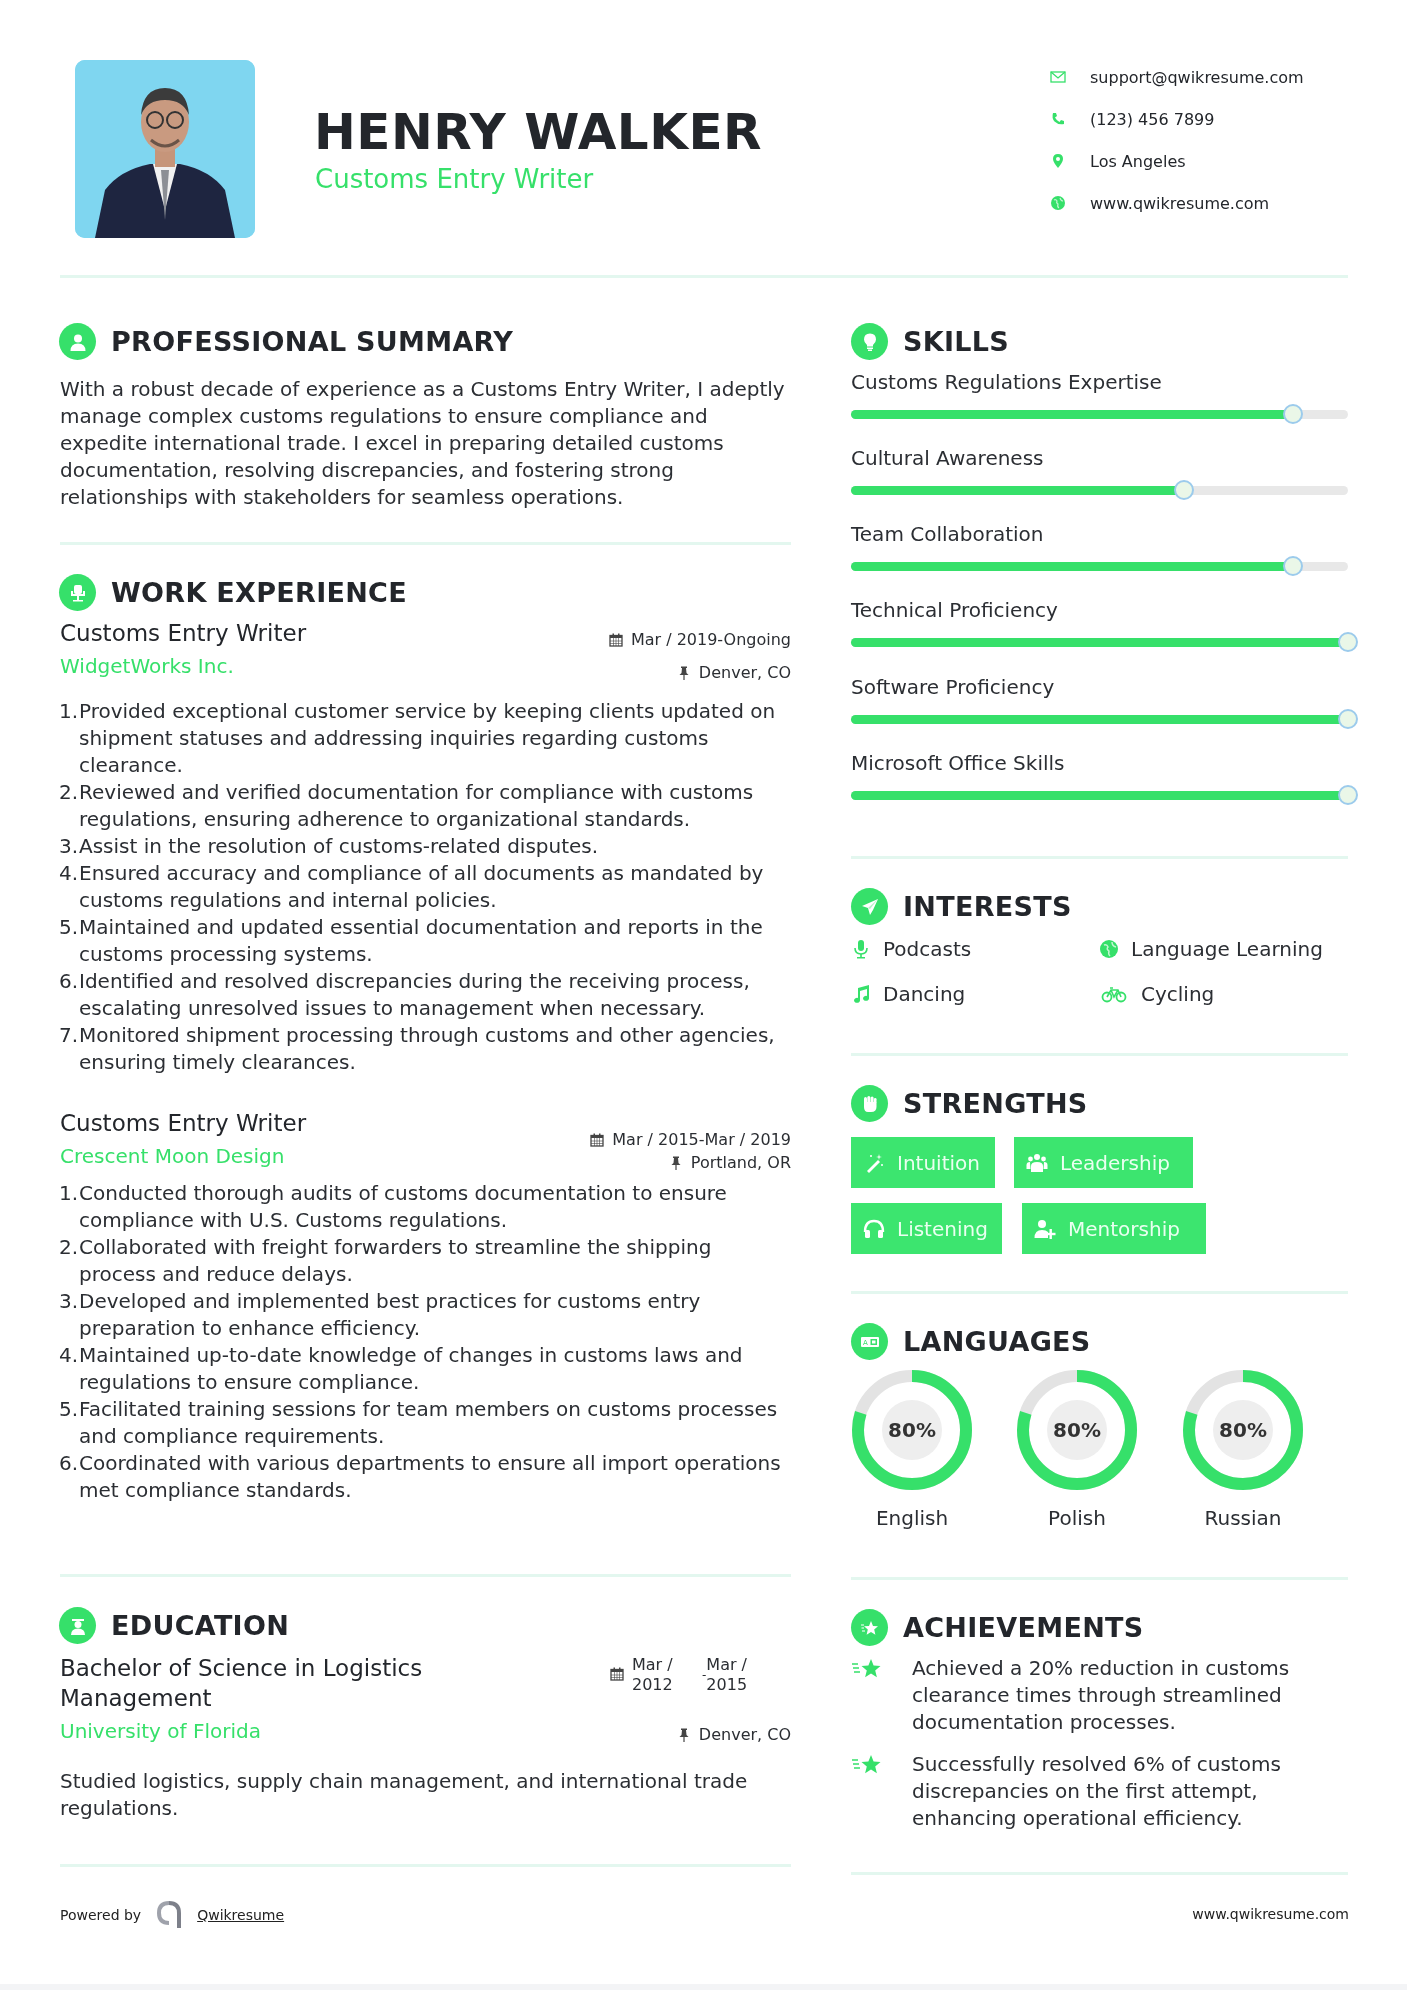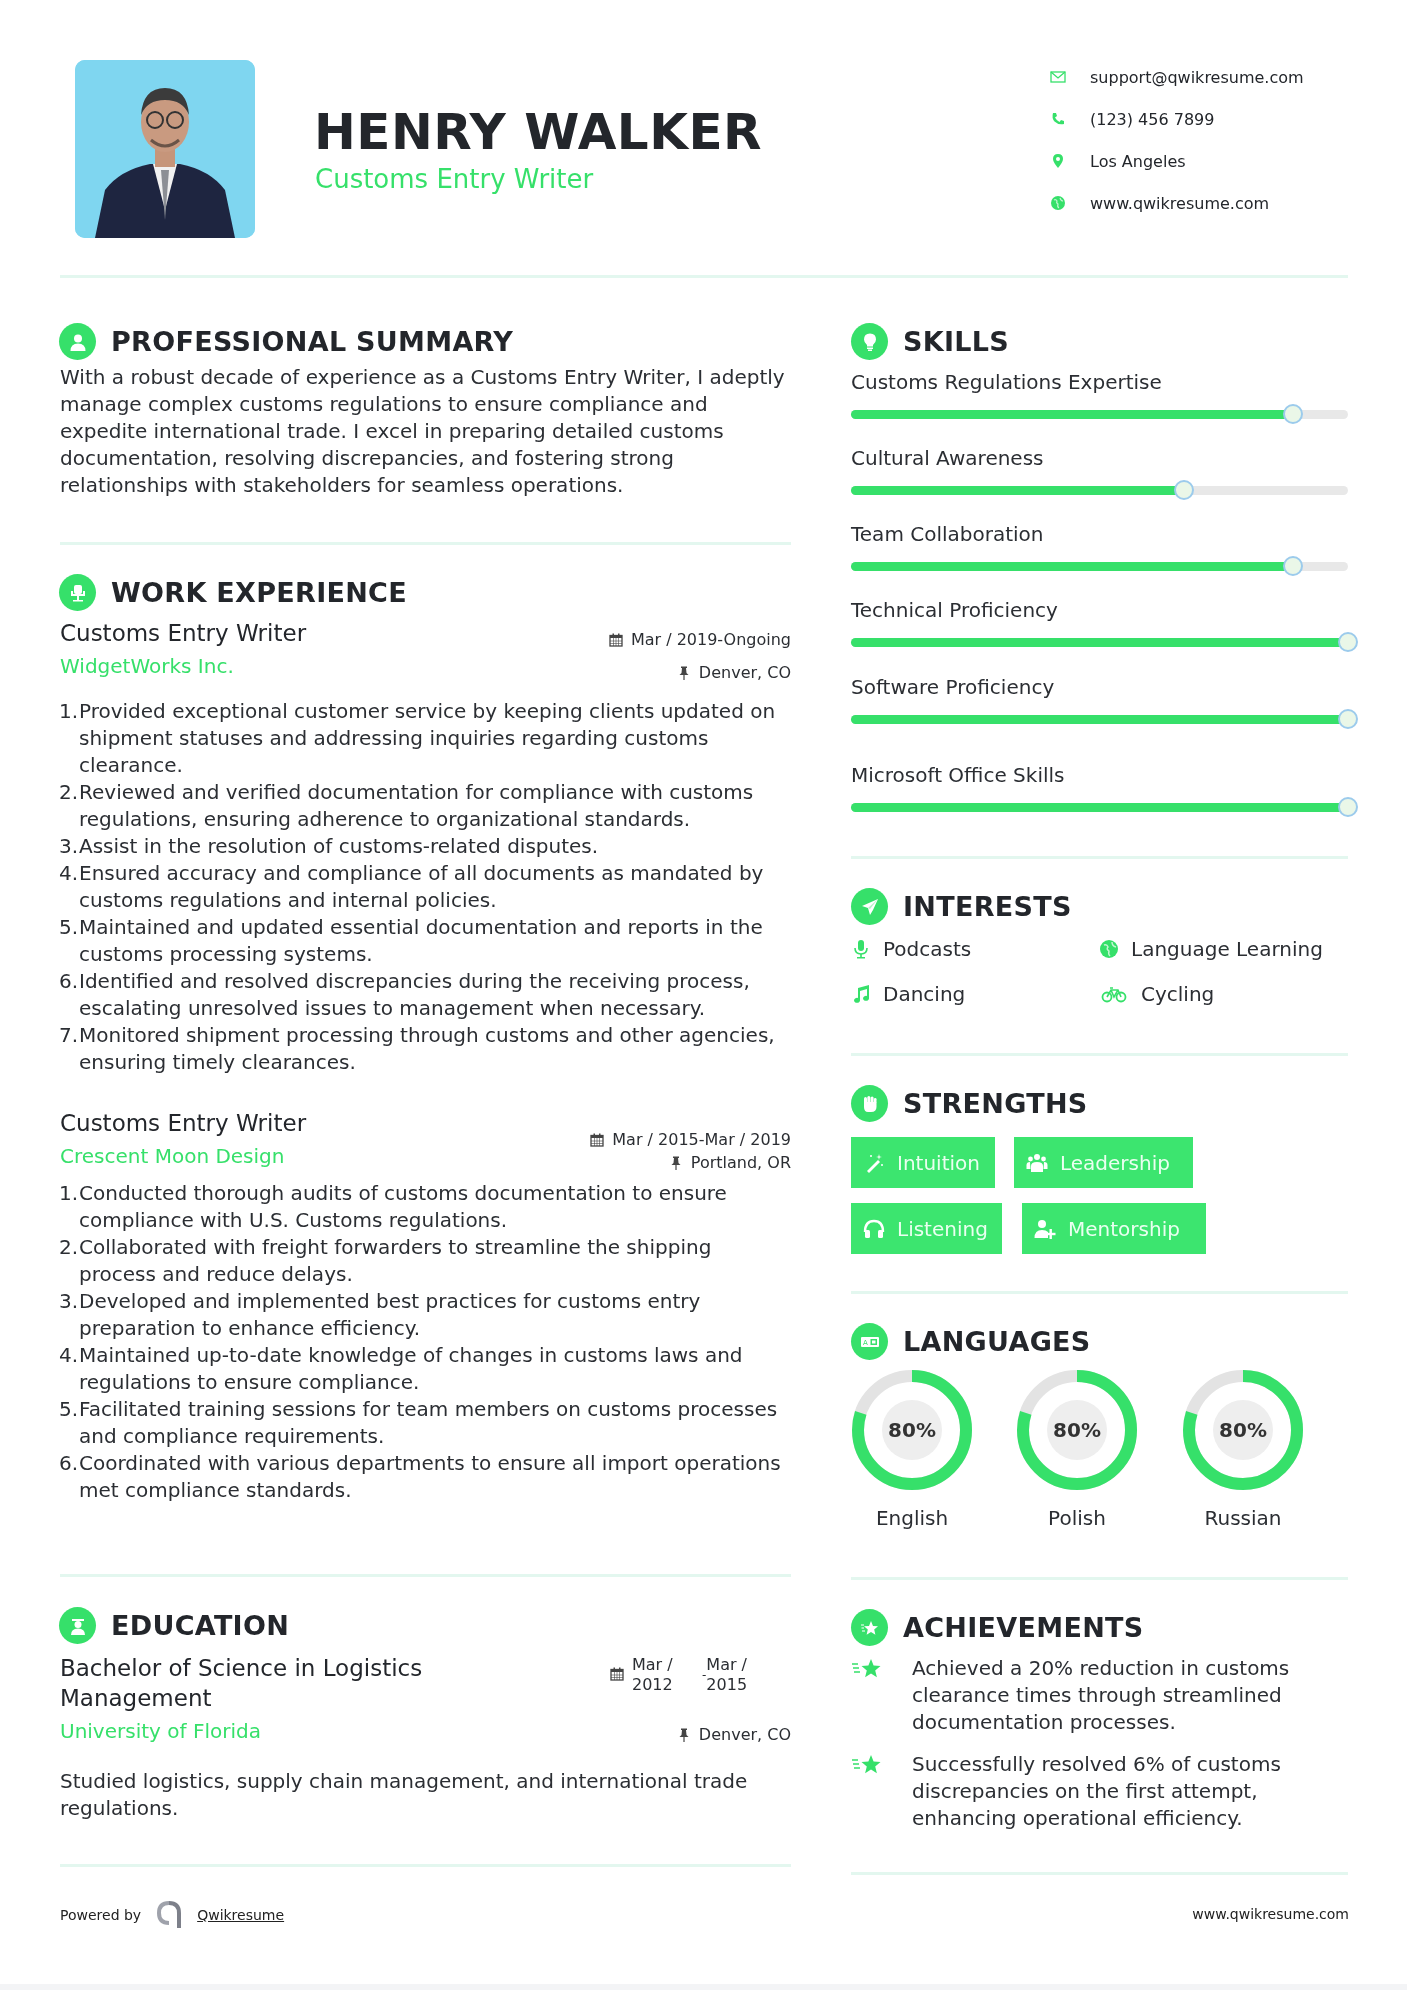--- a/index.html
+++ b/index.html
@@ -132,21 +132,21 @@
 
 <div class="sec-head" style="left:59px; top:323px;">
   <div class="sec-icon">
     <svg viewBox="0 0 20 20">
         <circle cx="10" cy="6.5" r="4"></circle>
         <path d="M2.5 19 Q2.5 11.5 10 11.5 Q17.5 11.5 17.5 19 Z"></path>
       </svg>
   </div>
   <div class="sec-title">PROFESSIONAL SUMMARY</div>
 </div>
-<div class="abs para" style="left:60px; top:364px; width:740px;">With a robust decade of experience as a Customs Entry Writer, I adeptly manage complex customs regulations to ensure compliance and expedite international trade. I excel in preparing detailed customs documentation, resolving discrepancies, and fostering strong relationships with stakeholders for seamless operations.</div>
+<div class="abs para" style="left:60px; top:376px; width:740px;">With a robust decade of experience as a Customs Entry Writer, I adeptly manage complex customs regulations to ensure compliance and expedite international trade. I excel in preparing detailed customs documentation, resolving discrepancies, and fostering strong relationships with stakeholders for seamless operations.</div>
 
 <div class="rule" style="left:60px; top:542px; width:731px;"></div>
 
 <div class="sec-head" style="left:59px; top:574px;">
   <div class="sec-icon">
     <svg viewBox="0 0 20 20">
         <rect x="6" y="2" width="8" height="9" rx="2"></rect>
         <rect x="3" y="8" width="2" height="5"></rect>
         <rect x="15" y="8" width="2" height="5"></rect>
         <rect x="5" y="11" width="10" height="2"></rect>
@@ -306,21 +306,21 @@
       <div class="knob" style="left:100%"></div>
     </div>
 </div>
 <div class="skill" style="top:675px;">
   <div class="skill-label">Software Proficiency</div>
   <div class="track">
       <div class="fill" style="width:100%"></div>
       <div class="knob" style="left:100%"></div>
     </div>
 </div>
-<div class="skill" style="top:751px;margin-top:12px;">
+<div class="skill" style="top:751px;">
   <div class="skill-label">Microsoft Office Skills</div>
   <div class="track">
       <div class="fill" style="width:100%"></div>
       <div class="knob" style="left:100%"></div>
     </div>
 </div>
 
 <div class="rule" style="left:851px; top:856px; width:497px;"></div>
 
 <div class="sec-head" style="left:851px; top:888px;">

